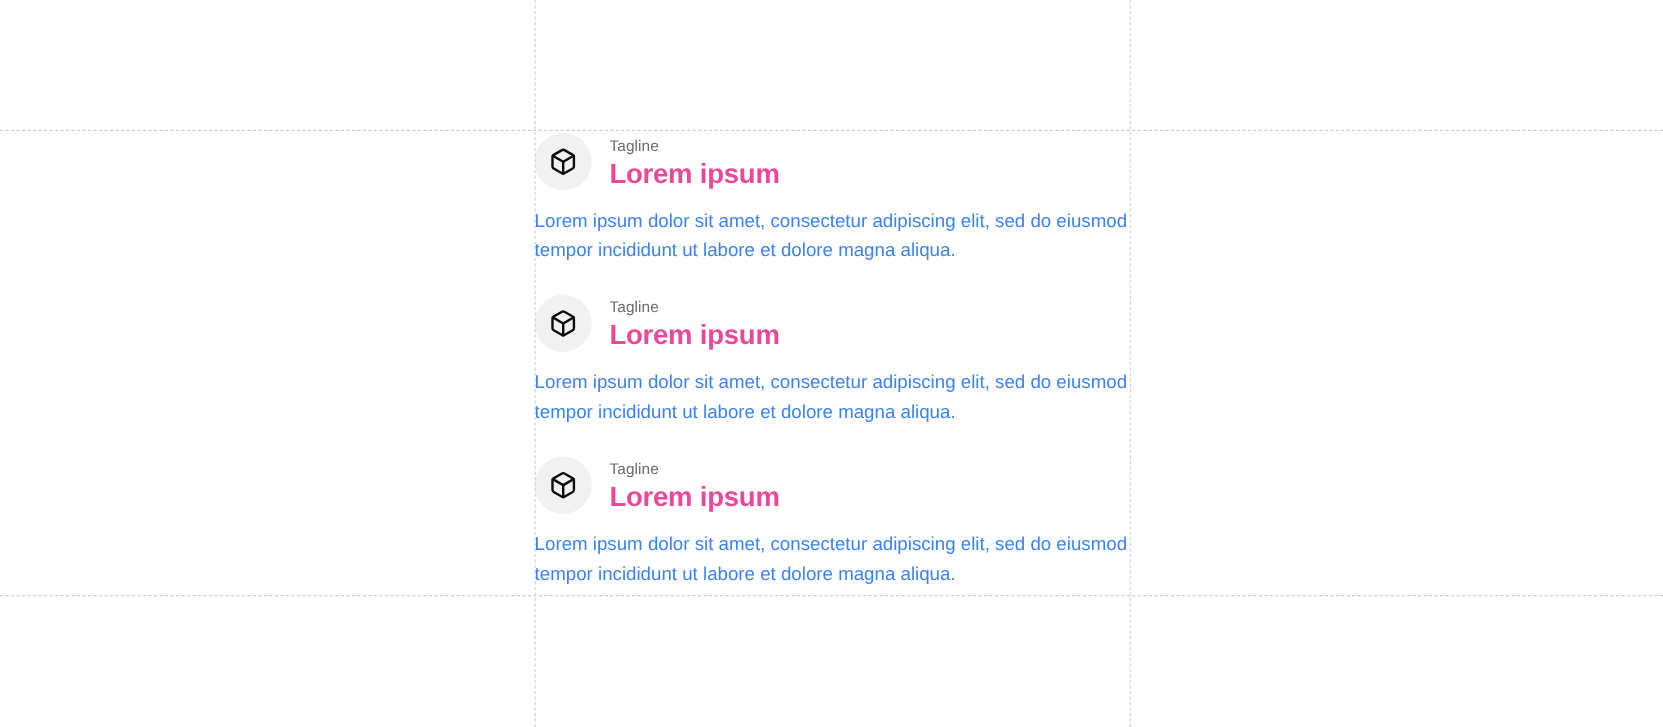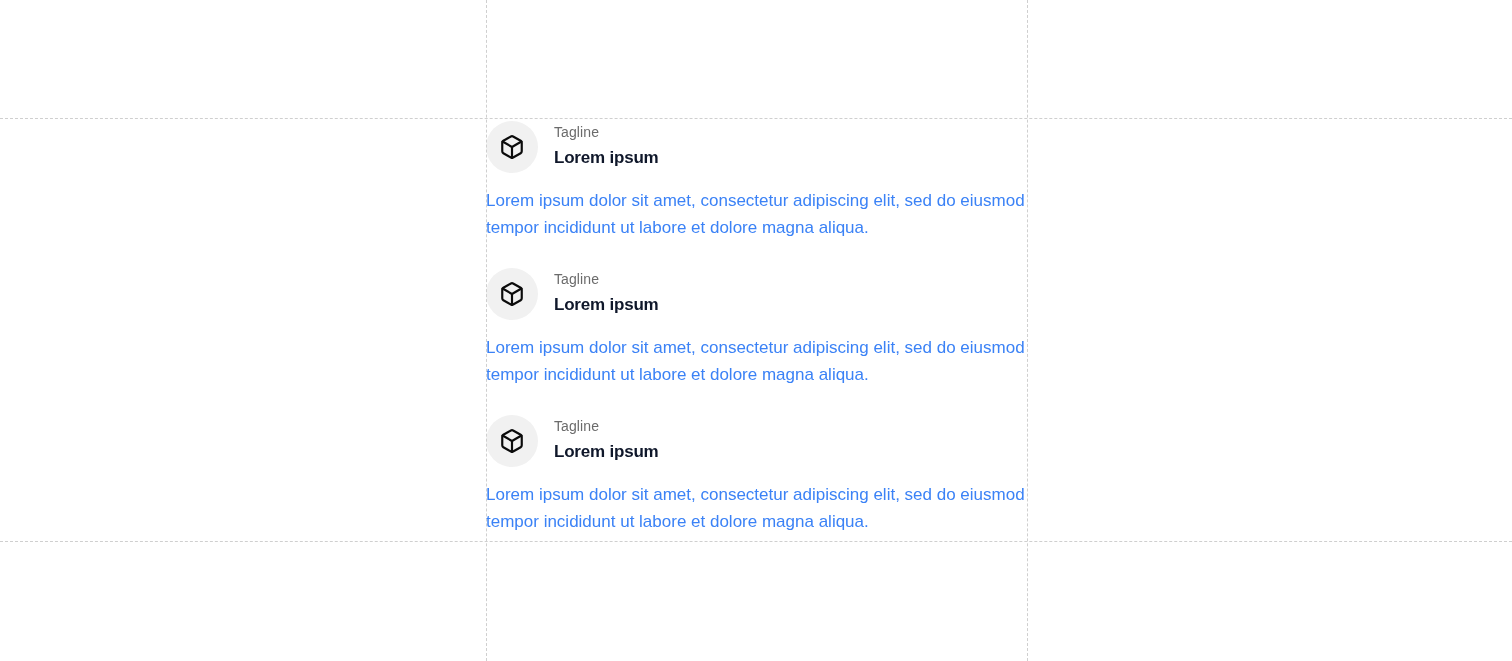--- a/index.html
+++ b/index.html
@@ -88,24 +88,24 @@
     justify-content: center;
   }
   .tagline {
     font-size: 14px;
     line-height: 20px;
     color: #6b6b6b;
     margin: 0 0 1px 0;
     letter-spacing: 0.1px;
   }
   .title {
-    font-size: 17px;
+    font-size: 25px;
     line-height: 30px;
     font-weight: 700;
-    color: #0f172a;
+    color: #ec4899;
     margin: 0;
     letter-spacing: -0.2px;
   }
 
   .body-text {
     margin: 12px 0 0 0;
     font-size: 17px;
     line-height: 26.5px;
     color: #3b82f6;
     max-width: 540px;

